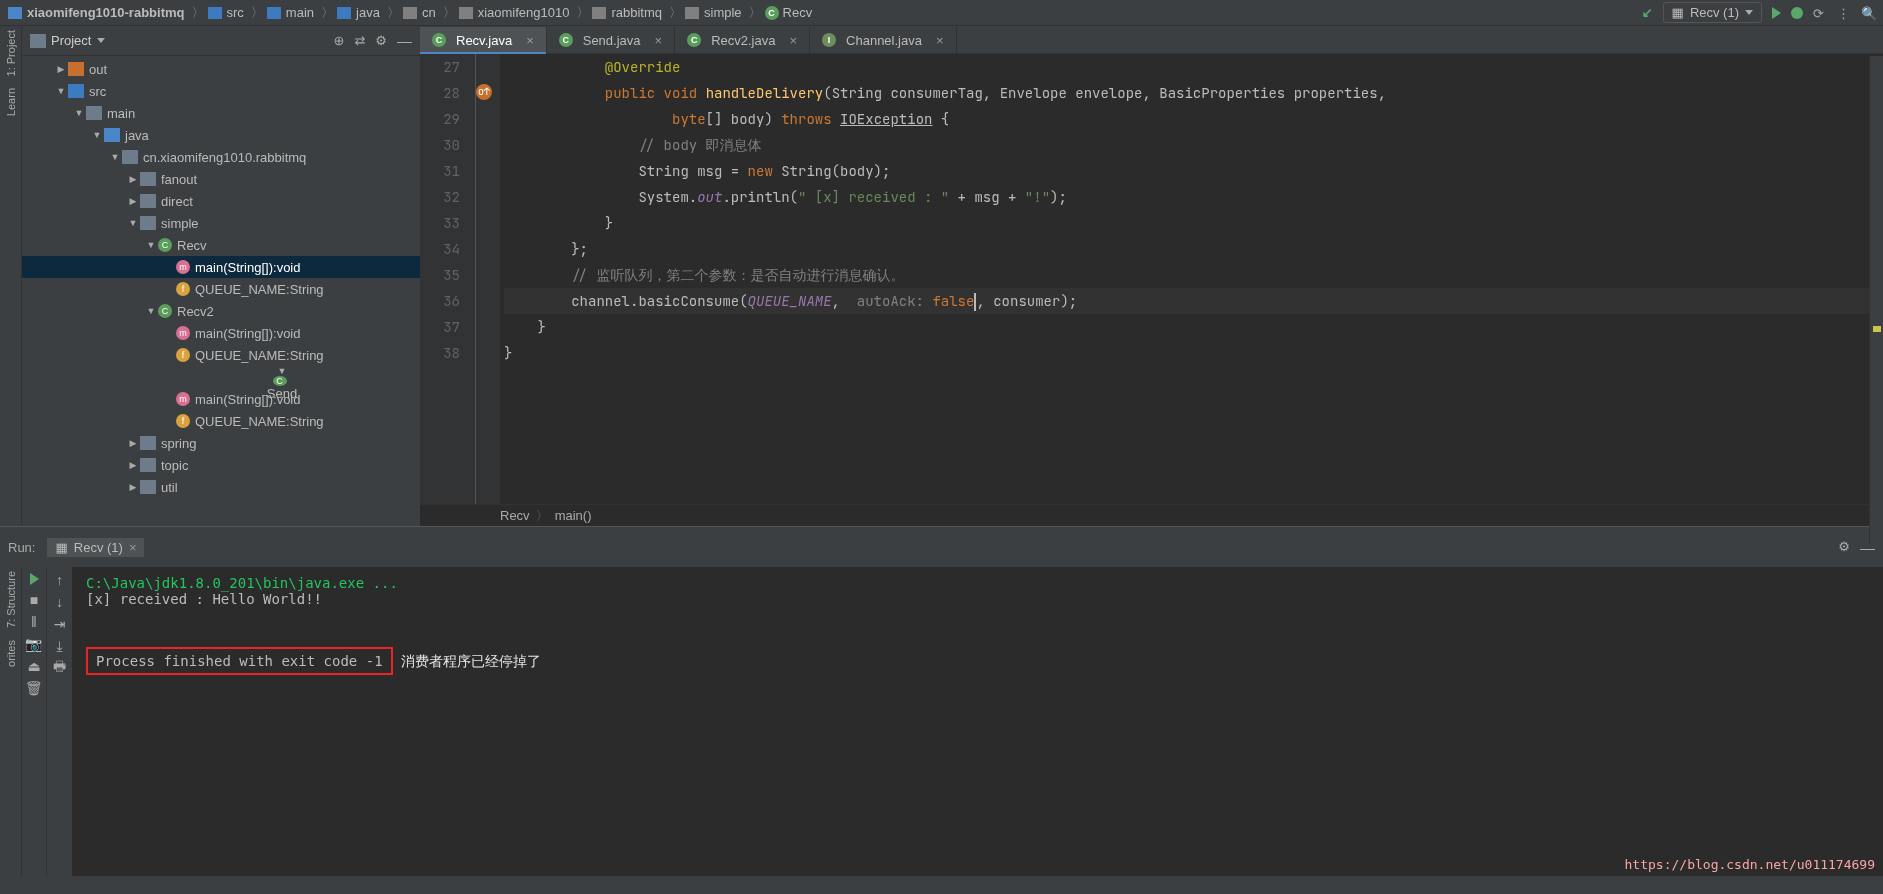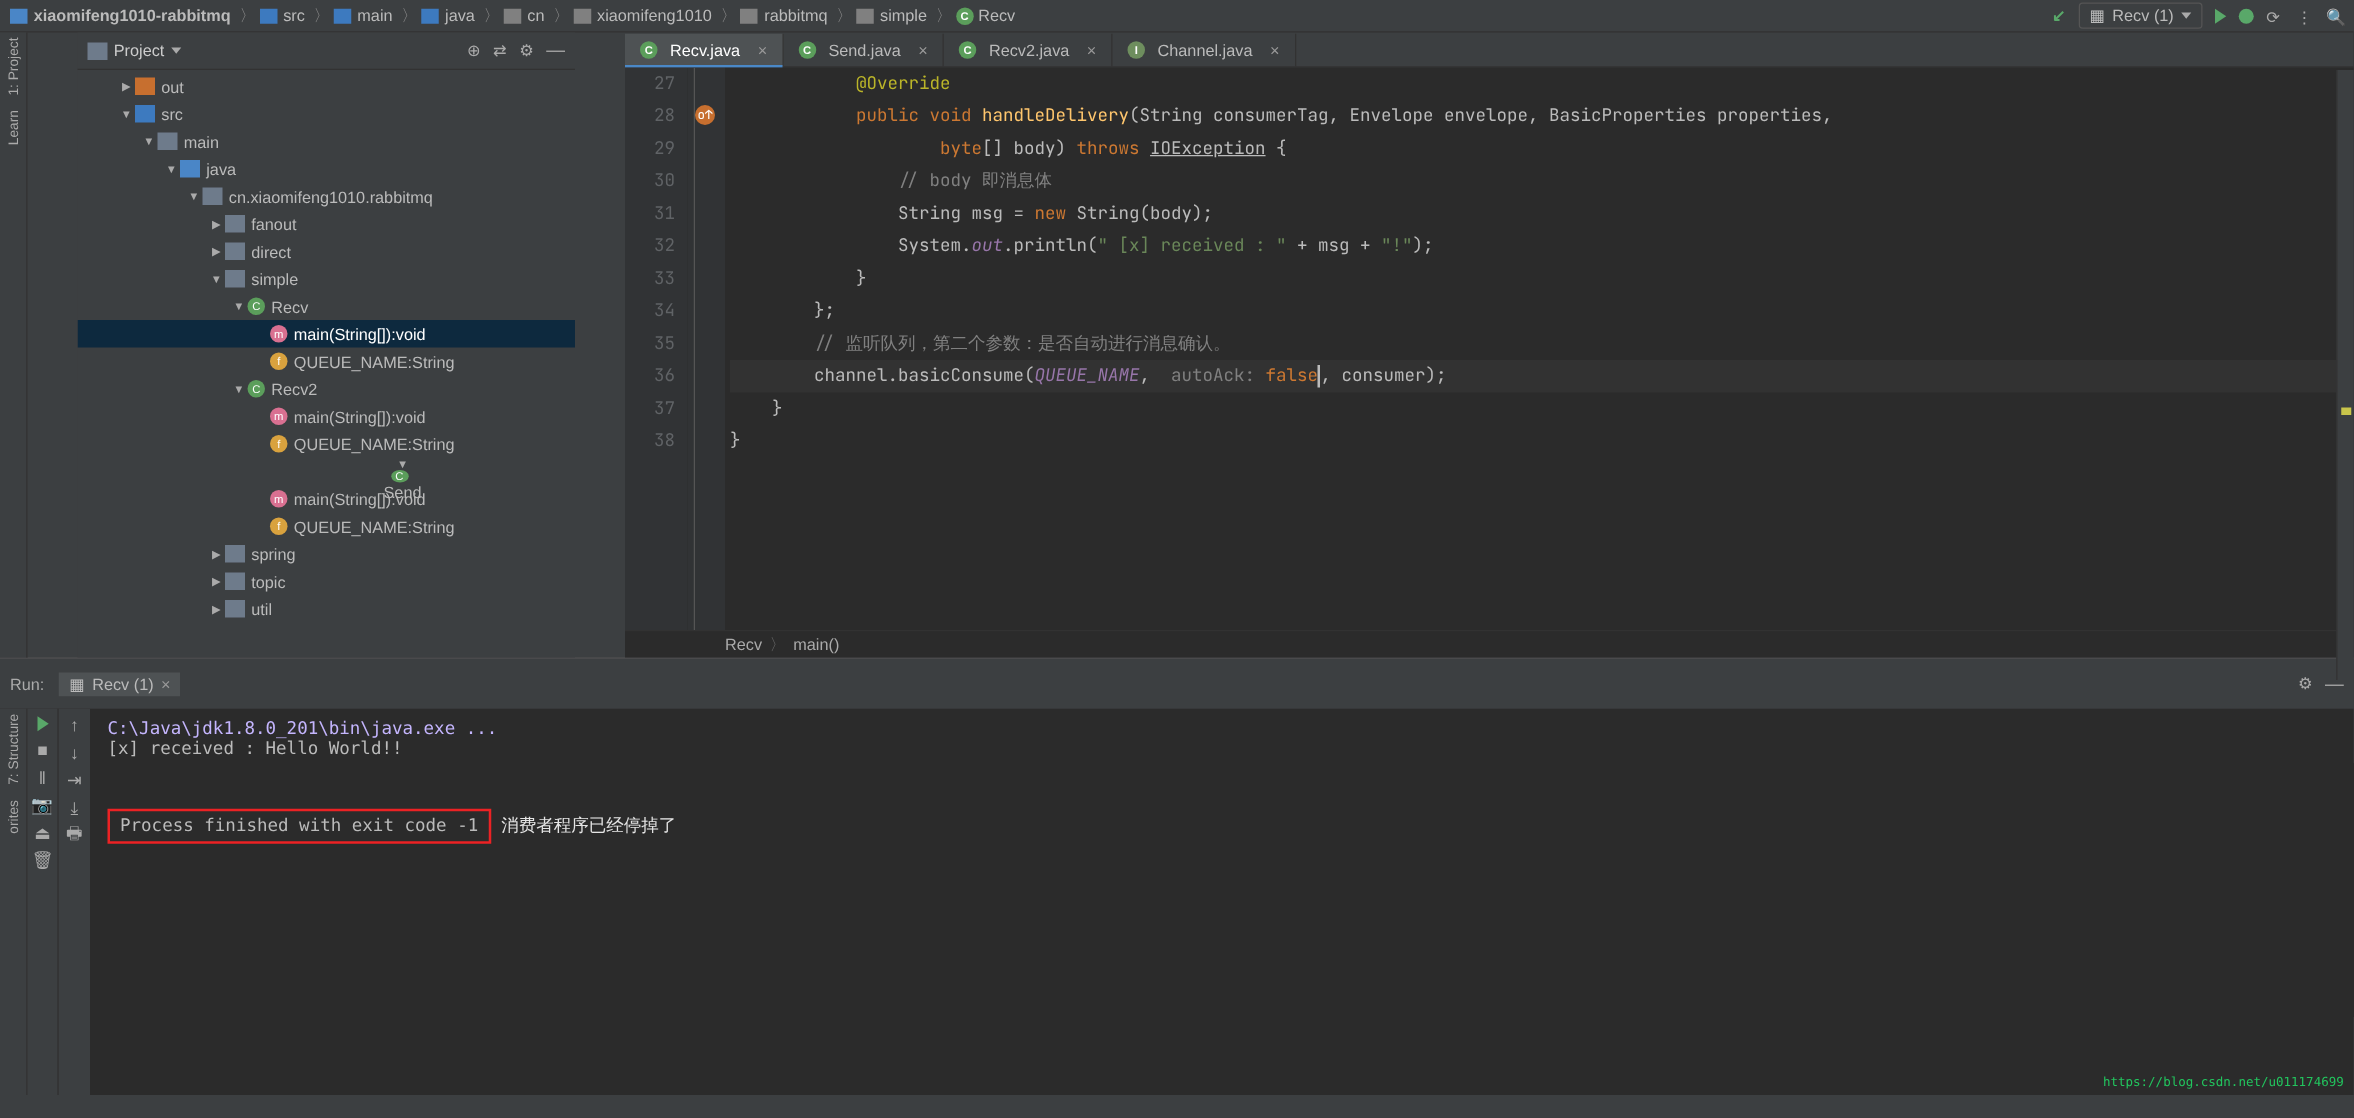--- a/index.html
+++ b/index.html
@@ -19,21 +19,21 @@
   
   .toolbar-right { margin-left: auto; display: flex; align-items: center; gap: 10px; }
   .run-config { border: 1px solid #555; padding: 2px 8px; border-radius: 3px; display: flex; align-items: center; gap: 6px; }
   .tri-down { width:0; height:0; border-left:4px solid transparent; border-right:4px solid transparent; border-top:5px solid #aaa;}
   .play-icon { width:0; height:0; border-top:6px solid transparent; border-bottom:6px solid transparent; border-left:9px solid #59a869;}
   .bug-icon { width:12px; height:12px; background:#59a869; border-radius:50%;}
   .gear-sm { width:14px; height:14px; color:#aaa;}
   .back-gr { color:#59a869; font-weight:bold;}
   
   
-  .main { display: flex; height: 500px; gap: 40px; }
+  .main { display: flex; height: 500px; }
   
   
   .left-stripe { width: 22px; background: #3c3f41; border-right: 1px solid #323232; display:flex; flex-direction:column; align-items:center; padding-top:4px; gap:12px;}
   .stripe-label { writing-mode: vertical-rl; transform: rotate(180deg); color:#aaa; font-size:11px; }
   
   
   .project-panel { width: 398px; background: #3c3f41; display: flex; flex-direction: column; }
   .project-header { height: 30px; display: flex; align-items: center; padding: 0 8px; border-bottom: 1px solid #323232; }
   .project-header .title { color: #ccc; }
   .project-header .tri-down { margin-left:6px;}
@@ -90,25 +90,25 @@
   .run-tab .close{color:#999;}
   .run-hdr-r { margin-left:auto; display:flex; gap:10px;}
   
   .run-body { flex:1; display:flex; background:#2b2b2b;}
   .run-toolbar { width:24px; background:#3c3f41; display:flex; flex-direction:column; align-items:center; gap:8px; padding-top:6px;}
   .rt-play { width:0;height:0;border-top:6px solid transparent;border-bottom:6px solid transparent;border-left:9px solid #59a869;}
   .rt-ic { width:14px;height:14px; color:#aaa; display:flex;align-items:center;justify-content:center;font-size:14px;}
   .run-toolbar2 { width:26px; background:#3c3f41; display:flex; flex-direction:column; align-items:center; gap:8px; padding-top:6px; border-left:1px solid #323232;}
   
   .console { flex:1; font-family:Consolas, monospace; font-size:14px; color:#bbb; padding:8px 14px; position:relative;}
-  .cmd-line { color:#c4b5fd;}
+  .cmd-line { color:#22c55e;}
   .redbox { border:2px solid #ec2224; padding:4px 8px; display:inline-block; margin-top:20px;}
   .red-ann { color:#e5e5e5;}
   
-  .watermark { position:absolute; bottom:4px; right:8px; color:#22c55e; font-size:10px;}
+  .watermark { position:absolute; bottom:4px; right:8px; color:#fca5a5; font-size:13px;}
   
   .right-stripe { position:absolute; right:0; top:56px; bottom:350px; width:14px; background:#3c3f41; border-left:1px solid #323232;}
   .right-mark { position:absolute; top:270px; right:2px; width:8px; height:6px; background:#c9c54b;}
 </style>
 </head>
 <body>
 
 <div class="topbar">
   <div class="crumbs" id="crumbs">
       <span class="crumb">

